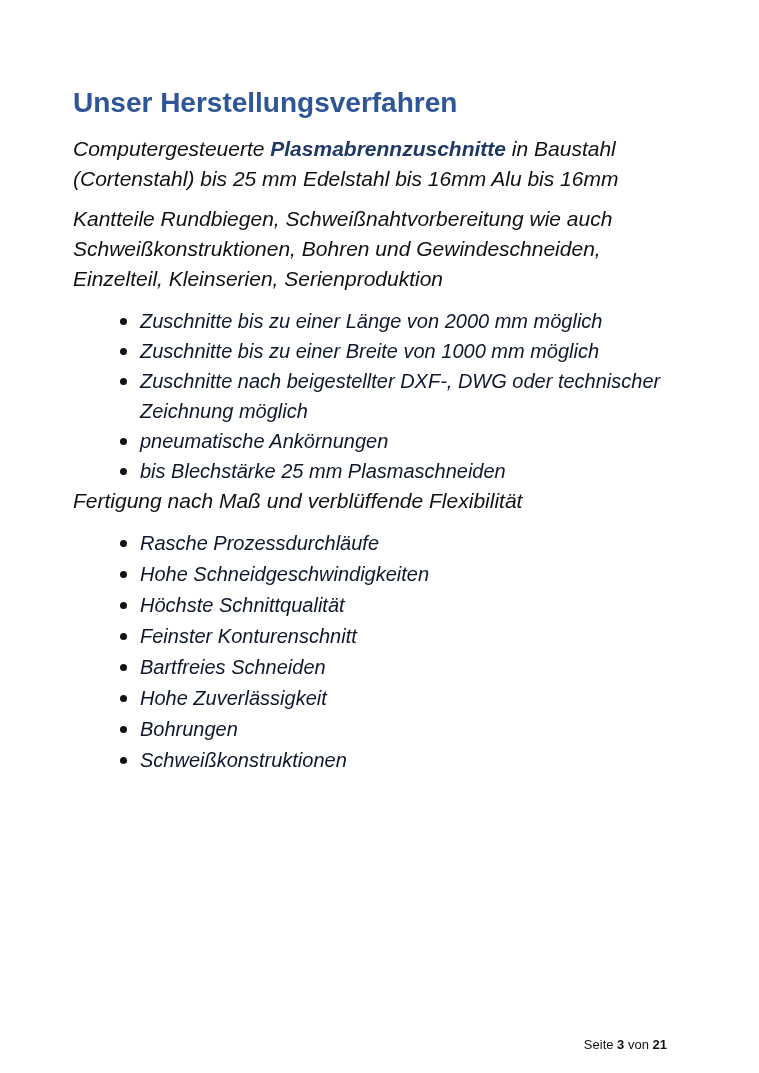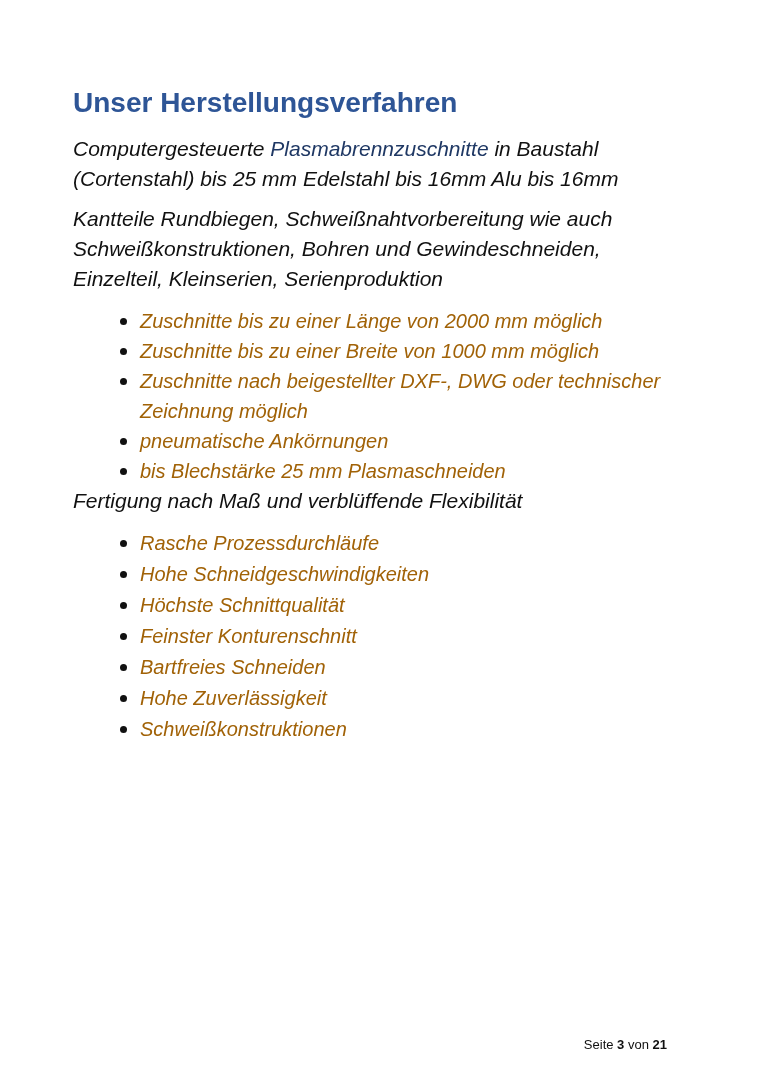--- a/index.html
+++ b/index.html
@@ -34,36 +34,36 @@
     margin-top: 40px;
   }
   p.body-text {
     margin: 0 0 10px 0;
     font-style: italic;
     font-size: 21px;
     line-height: 30px;
     color: #111111;
   }
   .highlight {
-    font-weight: 400;
+    font-weight: 700;
     font-style: italic;
     color: var(--highlight-color, #1F3864);
   }
   ul.doc-list {
     margin: 12px 0 0 0;
     padding: 0 0 0 47px;
     list-style: none;
   }
   ul.doc-list li {
     position: relative;
     font-style: italic;
     font-size: 20px;
     line-height: 30px;
     padding-left: 20px;
-    color: #a16207;
+    color: #0f172a;
   }
   ul.doc-list.spaced li {
     line-height: 31px;
   }
   ul.doc-list li::before {
     content: "";
     position: absolute;
     left: 0;
     top: 12px;
     width: 7px;
@@ -108,19 +108,20 @@
 
     <p class="body-text">Fertigung nach Maß und verblüffende Flexibilität</p>
 
     <ul class="doc-list spaced">
       <li>Rasche Prozessdurchläufe</li>
       <li>Hohe Schneidgeschwindigkeiten</li>
       <li>Höchste Schnittqualität</li>
       <li>Feinster Konturenschnitt</li>
       <li>Bartfreies Schneiden</li>
       <li>Hohe Zuverlässigkeit</li>
+      <li>Bohrungen</li>
       <li>Schweißkonstruktionen</li>
     </ul>
 
   </div>
 
   <div class="footer"><span>Seite </span><b>3</b><span> von </span><b>21</b></div>
 </div>
 
 </body></html>

